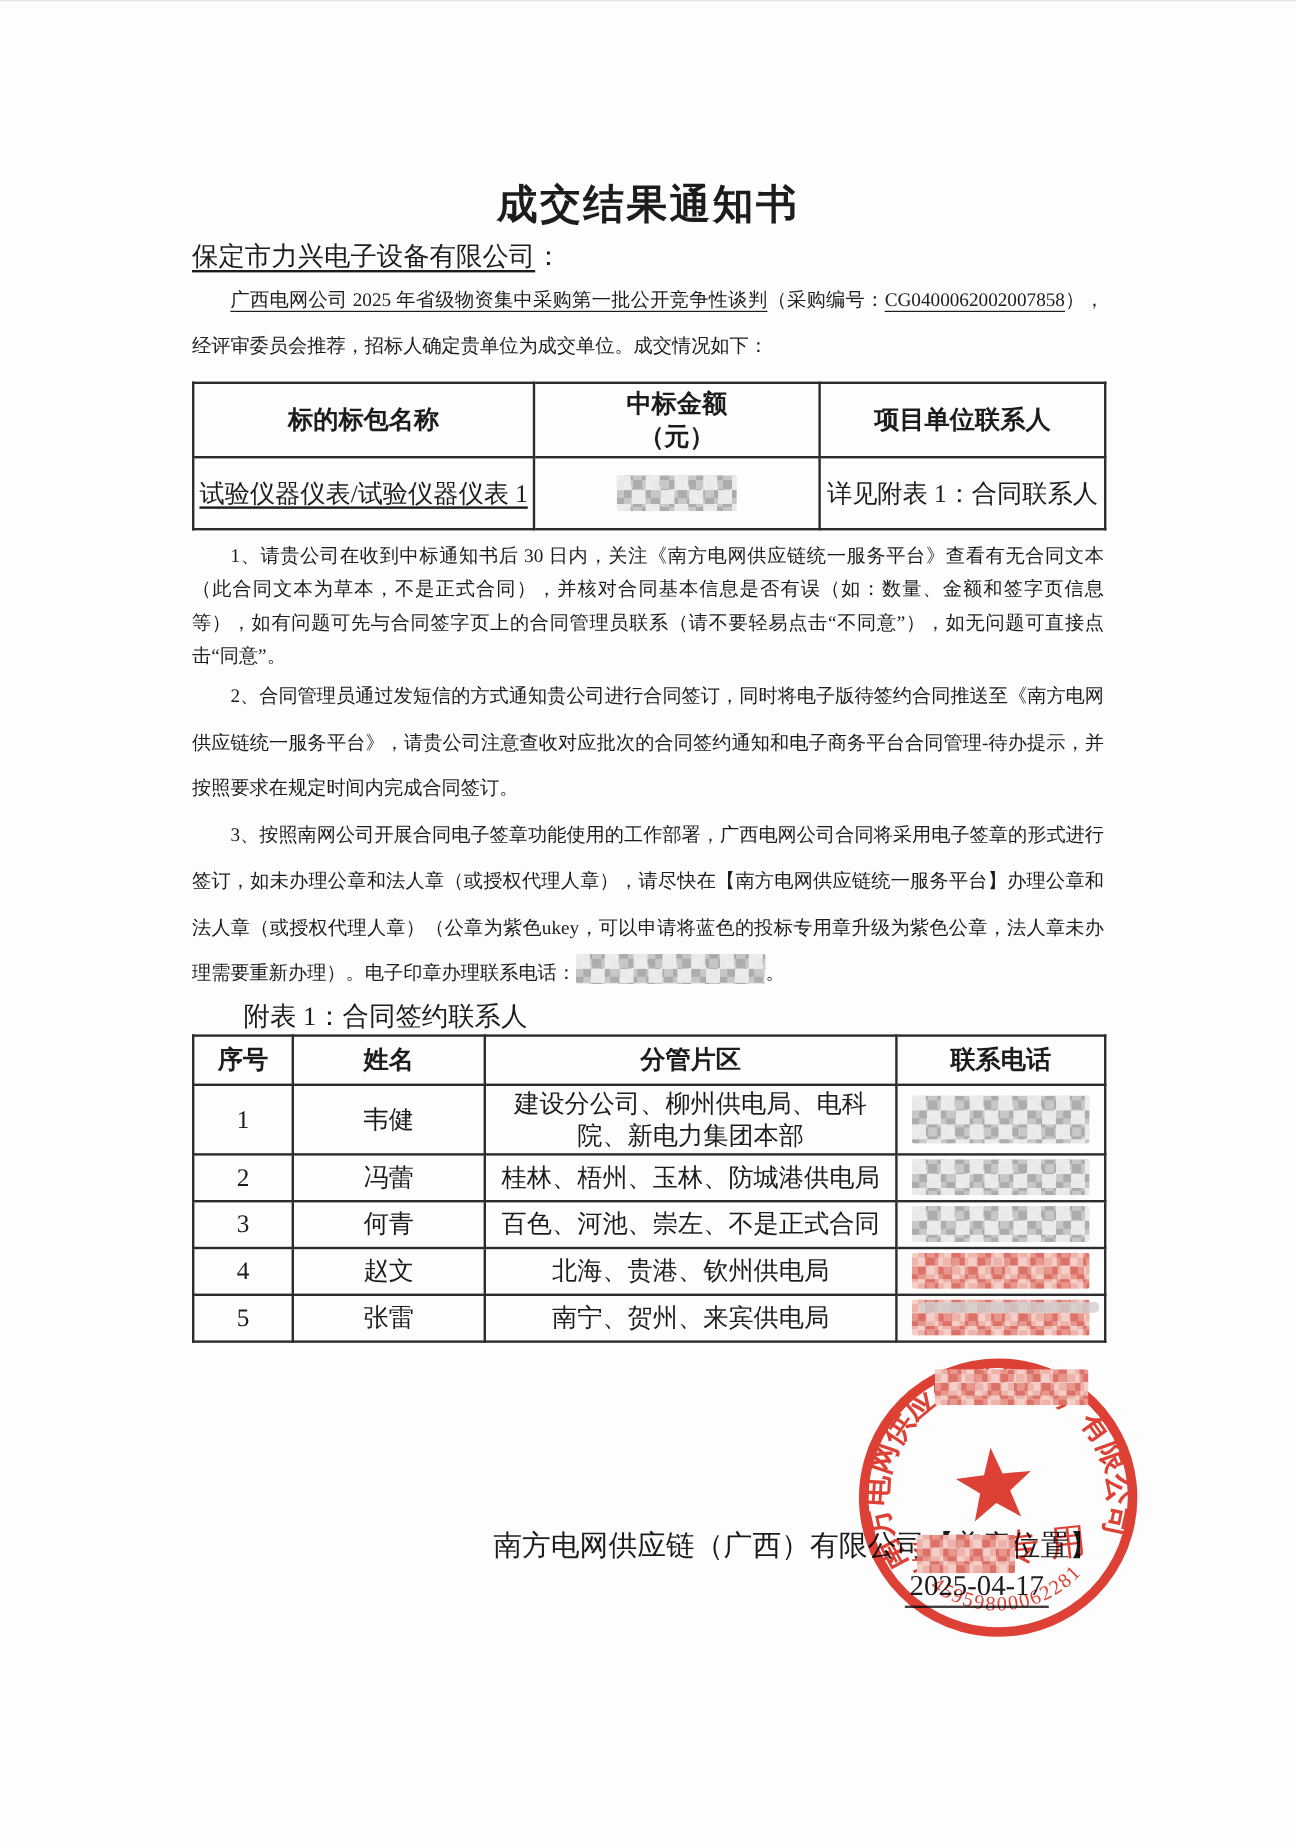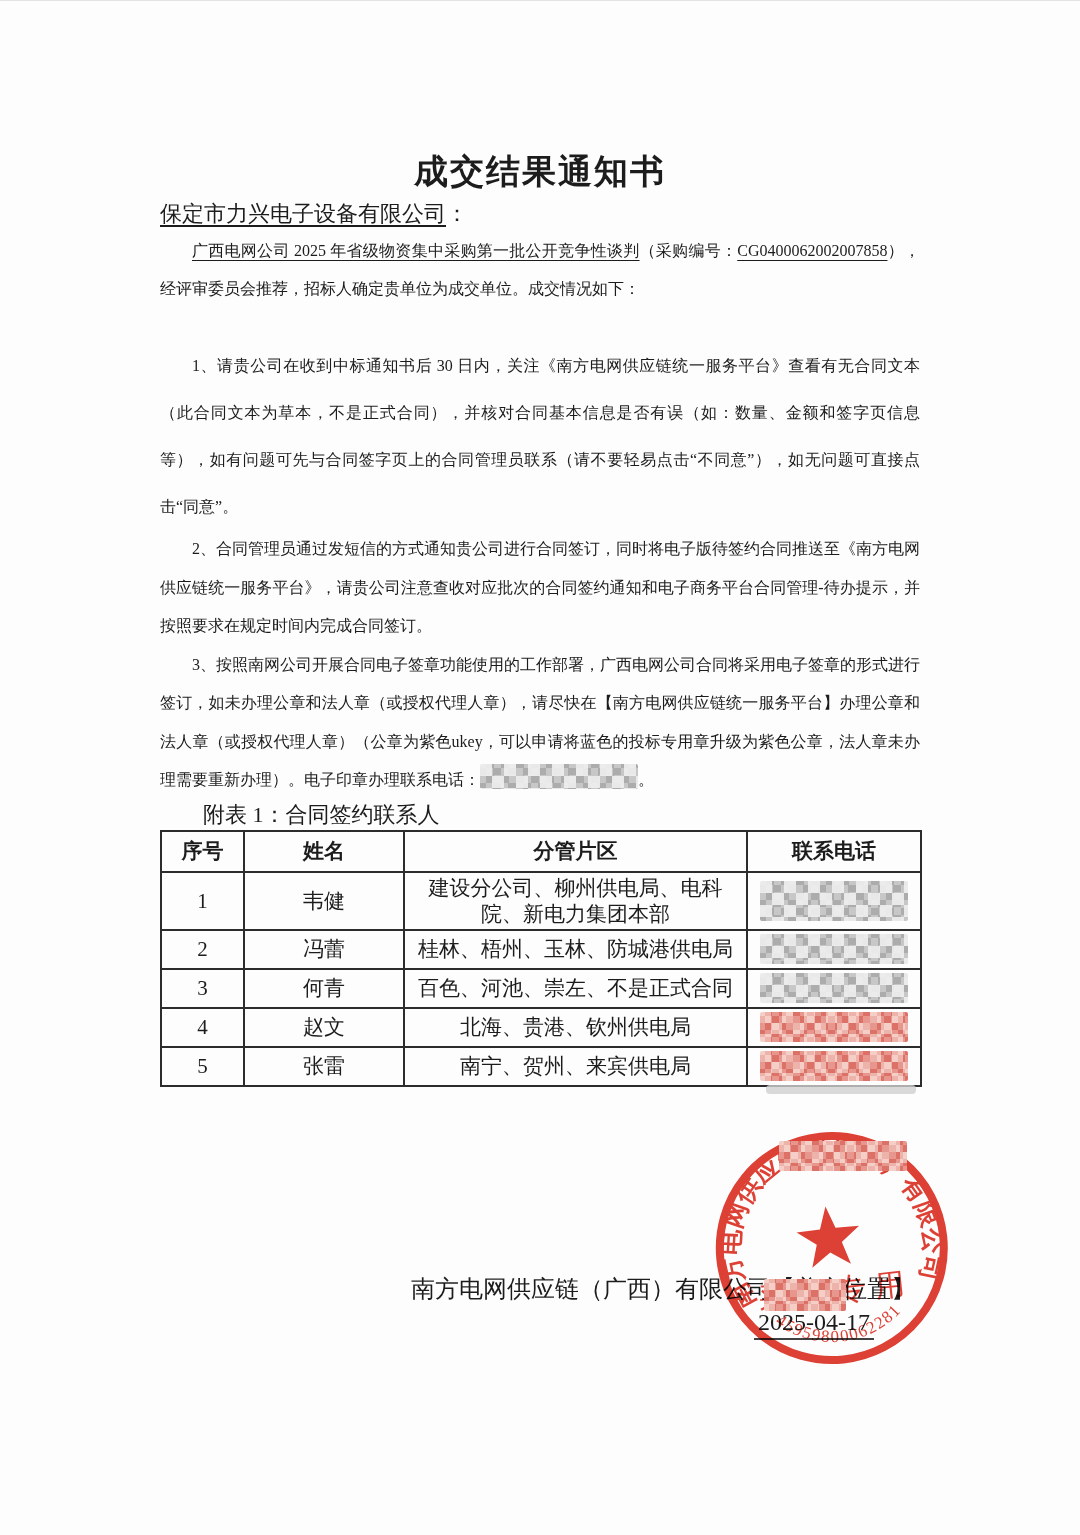--- a/index.html
+++ b/index.html
@@ -20,21 +20,21 @@
     font-size:34px;line-height:38px;
     font-weight:bold;text-align:center;letter-spacing:2px;
   }
   .addressee{margin-top:7px;font-size:22px;line-height:32px;}
   .u{text-decoration:underline;text-underline-offset:4px;}
   .para{
     margin:0;font-size:16px;line-height:38px;
     text-align:justify;text-indent:2em;
   }
   .para.first{margin-top:2px;}
-  .para.after-table{margin-top:24px;line-height:47px;}
+  .para.after-table{margin-top:8px;line-height:28px;}
   .para.mid{line-height:38.5px;}
   
   table{border-collapse:collapse;table-layout:fixed;width:760px;}
   .t1{margin-top:10px;}
   .t2{margin-top:0;border-radius:29px;}
   th,td{
     border:2px solid #2c2c2c;
     text-align:center;vertical-align:middle;
     font-size:21px;padding:2px 4px;box-sizing:border-box;
   }
@@ -99,20 +99,33 @@
 
   <p class="para first"><span class="u">广西电网公司 2025 年省级物资集中采购第一批公开竞争性谈判</span><span>（采购编号：</span><span class="u">CG0400062002007858</span><span>），经评审委员会推荐，招标人确定贵单位为成交单位。成交情况如下：</span></p>
 
   <table class="t1">
     <colgroup>
         <col style="width:284px">
         <col style="width:238px">
         <col style="width:238px">
       </colgroup>
     <tbody>
+        <tr>
+      <th>标的标包名称</th>
+      <th>中标金额
+（元）</th>
+      <th>项目单位联系人</th>
+    </tr>
+    <tr>
+      <td><span class="u">试验仪器仪表/试验仪器仪表 1</span></td>
+      <td>
+            <div class="mx cell-mx mx-amount"></div>
+          </td>
+      <td>详见附表 1：合同联系人</td>
+    </tr>
   </tbody>
     </table>
 
   <p class="para after-table">1、请贵公司在收到中标通知书后 30 日内，关注《南方电网供应链统一服务平台》查看有无合同文本（此合同文本为草本，不是正式合同），并核对合同基本信息是否有误（如：数量、金额和签字页信息等），如有问题可先与合同签字页上的合同管理员联系（请不要轻易点击“不同意”），如无问题可直接点击“同意”。</p>
   <p class="para mid">2、合同管理员通过发短信的方式通知贵公司进行合同签订，同时将电子版待签约合同推送至《南方电网供应链统一服务平台》，请贵公司注意查收对应批次的合同签约通知和电子商务平台合同管理-待办提示，并按照要求在规定时间内完成合同签订。</p>
   <p class="para mid"><span>3、按照南网公司开展合同电子签章功能使用的工作部署，广西电网公司合同将采用电子签章的形式进行签订，如未办理公章和法人章（或授权代理人章），请尽快在【南方电网供应链统一服务平台】办理公章和法人章（或授权代理人章）（公章为紫色ukey，可以申请将蓝色的投标专用章升级为紫色公章，法人章未办理需要重新办理）。</span><span>电子印章办理联系电话：</span><span class="mx mx-inline"></span><span>。</span></p>
 
   <div class="annex-title">附表 1：合同签约联系人</div>
 
   <table class="t2">

